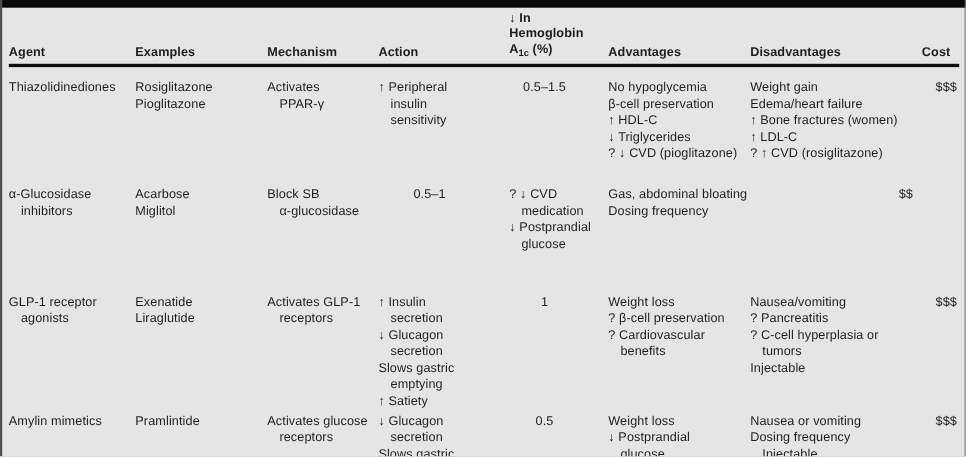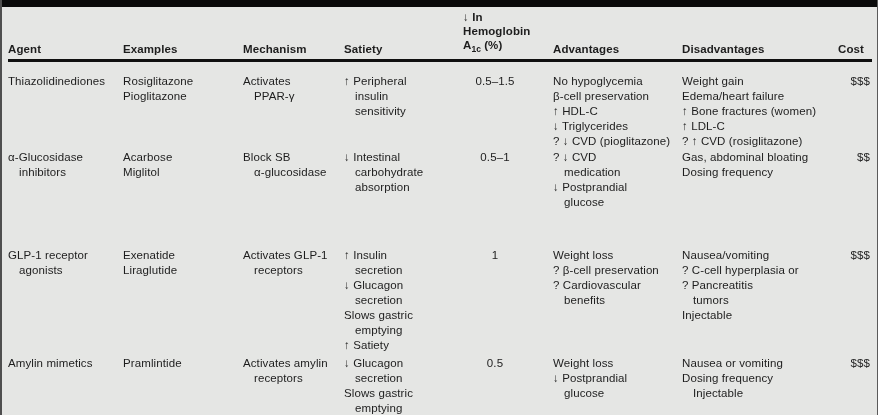--- a/index.html
+++ b/index.html
@@ -18,21 +18,21 @@
   .edge-left{position:absolute;left:0;top:0;bottom:0;width:2px;background:#4f4f4f;}
   .edge-right{position:absolute;right:0;top:0;bottom:0;width:1px;background:#5a5a5a;}
   .topbar{position:absolute;top:0;left:0;width:100%;height:7px;background:#0a0a0a;}
   .content{position:absolute;top:7px;left:0;width:878px;padding-left:8px;box-sizing:border-box;}
   .grid{display:grid;grid-template-columns:115px 120px 101px 119px 90px 129px 156px 40px;}
   .thead{align-items:end;font-weight:bold;line-height:14px;padding-top:3px;}
   .hrule{height:3px;background:#101010;width:864px;margin-top:3px;}
   .tbody{padding-top:12px;}
   .row{display:grid;grid-template-columns:115px 120px 101px 119px 90px 129px 156px 40px;align-items:start;}
   .row-0{min-height:76px;}
-  .row-1{min-height:70px;}
+  .row-1{min-height:70px;margin-top:21px;}
   .row-2{min-height:108px;margin-top:28px;}
   .cell{padding-right:4px;box-sizing:border-box;}
   .cell-hba1c{text-align:center;padding-right:26px;}
   .cell-cost{text-align:right;padding-right:8px;}
   .h-right{text-align:left;padding-right:8px;}
   .ind{padding-left:11px;}
   sub{font-size:8.5px;letter-spacing:0;}
   .line{white-space:nowrap;}
 </style>
 </head>
@@ -41,21 +41,21 @@
 <div class="page">
   <div class="topbar"></div>
   <div class="edge-left"></div>
   <div class="edge-right"></div>
 
   <div class="content">
     <div class="grid thead">
       <div class="cell">Agent</div>
       <div class="cell">Examples</div>
       <div class="cell">Mechanism</div>
-      <div class="cell">Satiety</div>
+      <div class="cell">Action</div>
       <div class="cell">
         <div class="line"><span>↓ In</span></div>
         <div class="line">Hemoglobin</div>
         <div class="line"><span>A</span><sub>1c</sub><span> (%)</span></div>
       </div>
       <div class="cell">Advantages</div>
       <div class="cell">Disadvantages</div>
       <div class="cell h-right">Cost</div>
     </div>
     <div class="hrule"></div>
@@ -100,25 +100,20 @@
             <div class="line ind">inhibitors</div>
           </div>
           <div class="cell cell-examples">
             <div class="line">Acarbose</div>
             <div class="line">Miglitol</div>
           </div>
           <div class="cell cell-mechanism">
             <div class="line">Block SB</div>
             <div class="line ind">α-glucosidase</div>
           </div>
-          <div class="cell cell-action">
-            <div class="line">↓ Intestinal</div>
-            <div class="line ind">carbohydrate</div>
-            <div class="line ind">absorption</div>
-          </div>
           <div class="cell cell-hba1c">0.5–1</div>
           <div class="cell cell-advantages">
             <div class="line">? ↓ CVD</div>
             <div class="line ind">medication</div>
             <div class="line">↓ Postprandial</div>
             <div class="line ind">glucose</div>
           </div>
           <div class="cell cell-disadvantages">
             <div class="line">Gas, abdominal bloating</div>
             <div class="line">Dosing frequency</div>
@@ -149,36 +144,36 @@
           </div>
           <div class="cell cell-hba1c">1</div>
           <div class="cell cell-advantages">
             <div class="line">Weight loss</div>
             <div class="line">? β-cell preservation</div>
             <div class="line">? Cardiovascular</div>
             <div class="line ind">benefits</div>
           </div>
           <div class="cell cell-disadvantages">
             <div class="line">Nausea/vomiting</div>
+            <div class="line">? Pancreatitis</div>
             <div class="line">? C-cell hyperplasia or</div>
-            <div class="line">? Pancreatitis</div>
             <div class="line ind">tumors</div>
             <div class="line">Injectable</div>
           </div>
           <div class="cell cell-cost">$$$</div>
         </div>
         <div class="row row-3">
           <div class="cell cell-agent">
             <div class="line">Amylin mimetics</div>
           </div>
           <div class="cell cell-examples">
             <div class="line">Pramlintide</div>
           </div>
           <div class="cell cell-mechanism">
-            <div class="line">Activates amylin</div>
+            <div class="line">Activates glucose</div>
             <div class="line ind">receptors</div>
           </div>
           <div class="cell cell-action">
             <div class="line">↓ Glucagon</div>
             <div class="line ind">secretion</div>
             <div class="line">Slows gastric</div>
             <div class="line ind">emptying</div>
             <div class="line">↑ Satiety</div>
           </div>
           <div class="cell cell-hba1c">0.5</div>

